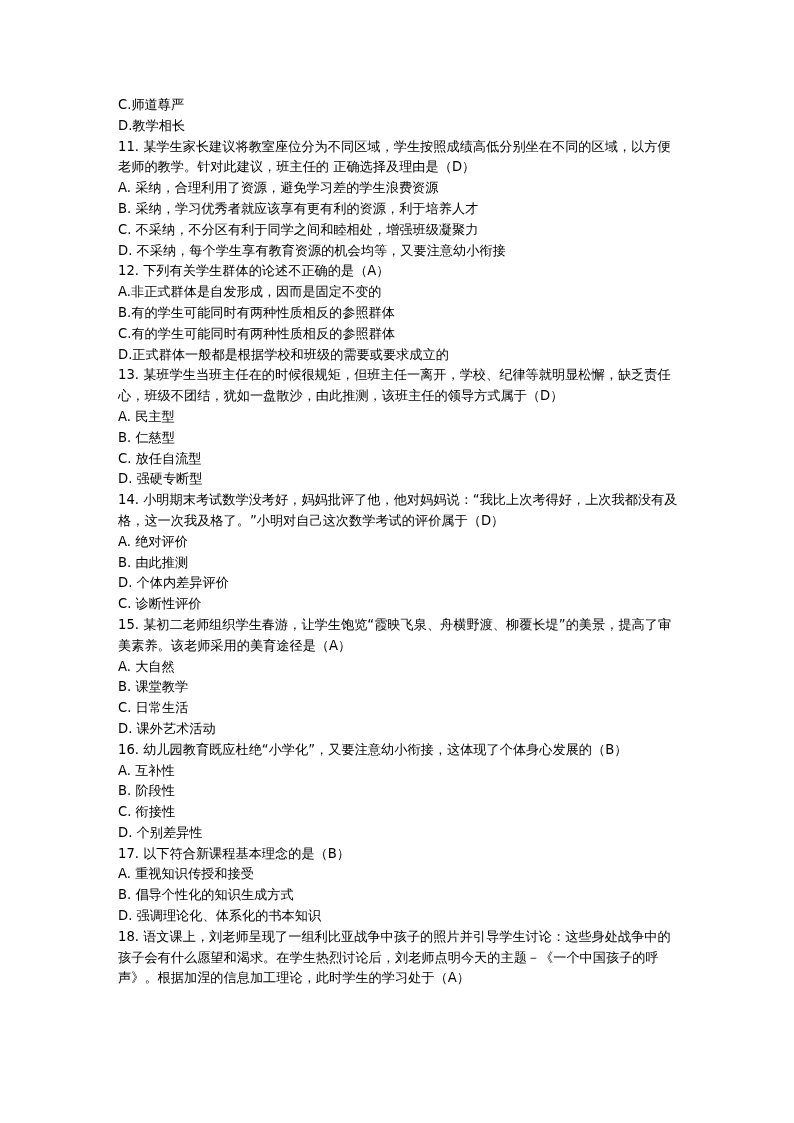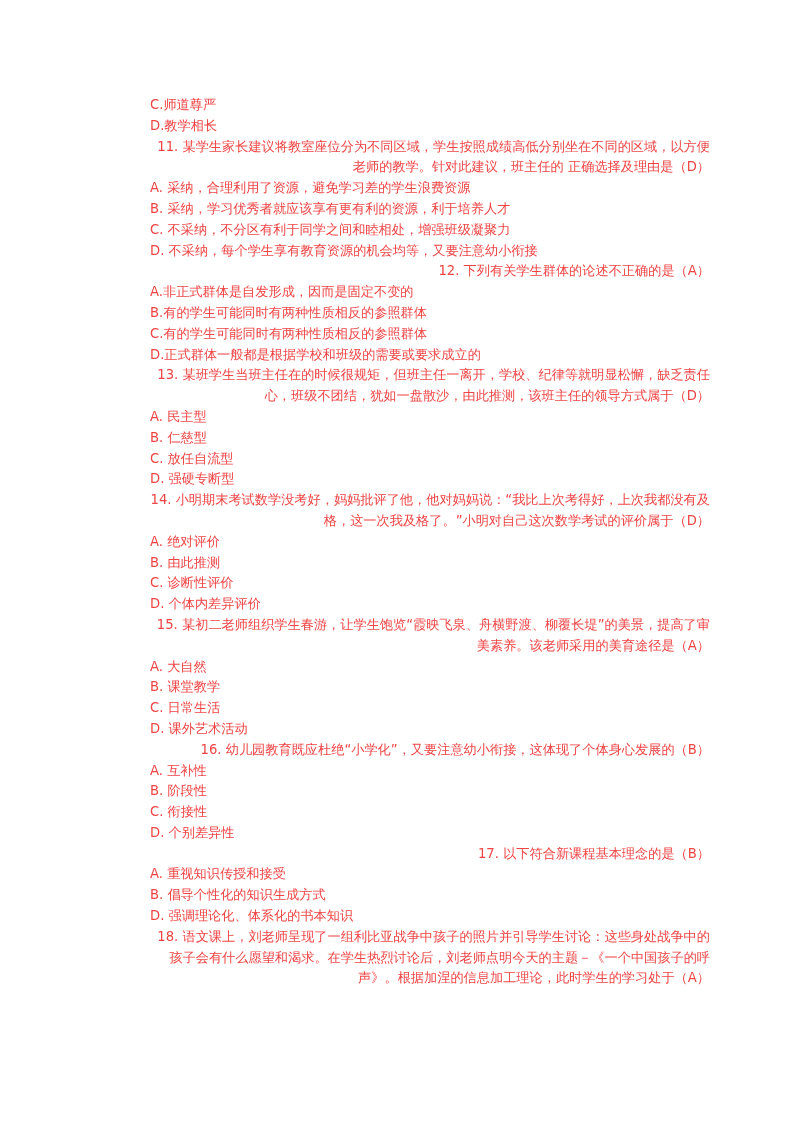--- a/index.html
+++ b/index.html
@@ -4,26 +4,25 @@
   <style>
     html, body { margin: 0; padding: 0; background: #ffffff; }
     body { width: 794px; height: 1123px; position: relative; overflow: hidden; }
     .page {
       position: absolute;
       left: 118px;
       top: 95px;
       width: 560px;
       font-family: "DejaVu Sans", "Liberation Sans", sans-serif;
       font-size: 13.2px;
-      color: #ef4444;
+      color: #000000;
       line-height: 20.8px;
-      margin-left: 32px;
     }
     .line { white-space: pre-wrap; margin: 0; }
-    .q-stem { margin: 0; text-align: right; }
+    .q-stem { margin: 0; }
   </style>
 </head>
 <body>
 
 <div class="page">
   <p class="line">C.师道尊严</p>
   <p class="line">D.教学相长</p>
 
   <div>
     <p class="q-stem">11. 某学生家长建议将教室座位分为不同区域，学生按照成绩高低分别坐在不同的区域，以方便老师的教学。针对此建议，班主任的 正确选择及理由是（D）</p>
@@ -46,22 +45,22 @@
     <p class="line">A. 民主型</p>
     <p class="line">B. 仁慈型</p>
     <p class="line">C. 放任自流型</p>
     <p class="line">D. 强硬专断型</p>
   </div>
 
   <div>
     <p class="q-stem">14. 小明期末考试数学没考好，妈妈批评了他，他对妈妈说：“我比上次考得好，上次我都没有及格，这一次我及格了。”小明对自己这次数学考试的评价属于（D）</p>
     <p class="line">A. 绝对评价</p>
     <p class="line">B. 由此推测</p>
+    <p class="line">D. 个体内差异评价</p>
     <p class="line">C. 诊断性评价</p>
-    <p class="line">D. 个体内差异评价</p>
   </div>
 
   <div>
     <p class="q-stem">15. 某初二老师组织学生春游，让学生饱览“霞映飞泉、舟横野渡、柳覆长堤”的美景，提高了审美素养。该老师采用的美育途径是（A）</p>
     <p class="line">A. 大自然</p>
     <p class="line">B. 课堂教学</p>
     <p class="line">C. 日常生活</p>
     <p class="line">D. 课外艺术活动</p>
   </div>
 

